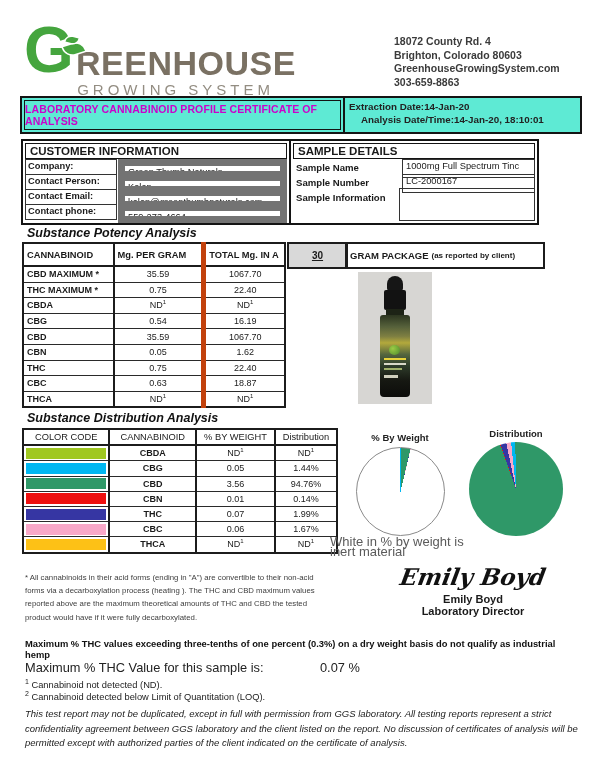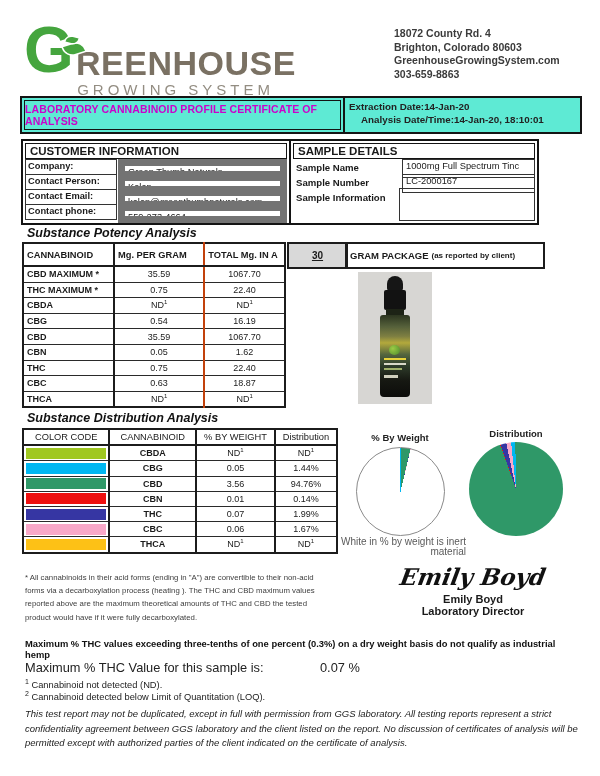--- a/index.html
+++ b/index.html
@@ -13,21 +13,21 @@
   .logo { position:absolute; left:24px; top:24px; width:280px; height:66px; }
   .logo-row { display:flex; align-items:flex-end; }
   .logo-g-wrap { position:relative; width:52px; height:56px; }
   .logo-g { font-size:64px; font-weight:bold; color:#45a53e; line-height:52px; letter-spacing:-2px; }
   .leaf { position:absolute; right:-8px; top:20px; width:20px; height:10px; background:#45a53e;
           border-radius:0 12px 0 12px; transform:rotate(-18deg); box-shadow:0 0 0 1.5px #fff; }
   .leaf2 { position:absolute; right:-2px; top:13px; width:12px; height:6px; background:#45a53e;
            border-radius:12px 0 12px 0; transform:rotate(14deg); box-shadow:0 0 0 1.5px #fff; }
   .logo-rest { font-size:34px; font-weight:bold; color:#7a7163; letter-spacing:0.5px; line-height:30px; padding-bottom:2px; }
   .logo-sub { font-size:15px; color:#938d82; letter-spacing:4px; text-align:right; width:250px; margin-top:1px; }
-  .address { position:absolute; left:394px; top:27px; font-size:10.5px; font-weight:bold; color:#3b3b3b; line-height:13.5px; }
+  .address { position:absolute; left:394px; top:35px; font-size:10.5px; font-weight:bold; color:#3b3b3b; line-height:13.5px; }
 
   
   .banner { position:absolute; left:20px; top:96px; width:558px; height:34px; border:2px solid #141414; display:flex; background:#5eead4; }
   .banner-title-box { flex:0 0 315px; border:1px solid #141414; margin:2px; display:flex; align-items:center; justify-content:center; }
   .banner-title { color:#cc00cc; font-weight:bold; font-size:10.5px; letter-spacing:0.1px; }
   .banner-dates { flex:1; border-left:2px solid #141414; padding:2px 4px 0 4px; font-size:9.8px; font-weight:bold; color:#222; line-height:13px; }
   .banner-dates .line2 { padding-left:12px; }
 
   
   .info { position:absolute; left:21px; top:139px; width:514px; height:82px; border:2px solid #141414; display:flex; background:#fff; }
@@ -44,21 +44,21 @@
   .sample-info-box { position:absolute; right:2px; top:47px; bottom:2px; left:108px; border:1px solid #333; }
 
   
   .section-heading { position:absolute; font-size:12.5px; font-weight:bold; font-style:italic; color:#111; }
 
   
   .potency-table { position:absolute; left:22px; top:242px; width:264px; border:2px solid #1c1c1c; border-collapse:collapse; }
   .potency-table td { border:1px solid #2a2a2a; font-size:9px; padding:0 3px; height:14.6px; }
   .potency-table tr.head td { height:21px; font-weight:bold; font-size:9.3px; border-bottom:2px solid #1c1c1c; }
   .potency-table td.c0 { width:86px; font-weight:bold; border-right:2px solid #1c1c1c; }
-  .potency-table td.c1 { width:92px; text-align:center; border-right:2px solid #c2410c; }
+  .potency-table td.c1 { width:92px; text-align:center; border-right:5px solid #c2410c; }
   .potency-table td.c2 { width:80px; text-align:center; }
   .qty-box { position:absolute; left:287px; top:242px; width:57px; height:23px; background:#d9d9d9;
              border:2px solid #1c1c1c; display:flex; align-items:center; justify-content:center;
              font-weight:bold; font-size:10px; }
   .qty-box span { text-decoration:underline; }
   .pkg-box { position:absolute; left:345px; top:242px; width:190px; height:23px; border:2px solid #1c1c1c;
              display:flex; align-items:center; padding:0 3px; white-space:nowrap; }
   .pkg-main { font-weight:bold; font-size:9.5px; }
   .pkg-note { font-weight:bold; font-size:8px; margin-left:3px; }
 
@@ -84,22 +84,22 @@
   .dist-table td.d1 { width:84px; font-weight:bold; border-right:2px solid #1c1c1c; }
   .dist-table td.d2 { width:80px; border-right:2px solid #1c1c1c; }
   .dist-table td.d3 { width:58px; }
   .swatch { display:block; width:100%; height:11px; }
 
   
   .pie-title { position:absolute; font-size:9.5px; font-weight:bold; color:#222; text-align:center; }
   .pie { position:absolute; border-radius:50%; }
   .pie-weight { left:356px; top:447px; width:87px; height:87px; border:1px solid #8a8a8a; }
   .pie-dist { left:469px; top:442px; width:94px; height:94px; }
-  .pie-note { position:absolute; left:330px; top:537px; width:136px; text-align:right;
-              font-size:10px; color:#5a5a5a; line-height:10px; }
+  .pie-note { position:absolute; left:330px; top:537px; width:136px; text-align:left;
+              font-size:13px; color:#5a5a5a; line-height:10px; }
 
   
   .acid-note { position:absolute; left:25px; top:571px; width:300px; font-size:7.8px; color:#3d3d3d; line-height:13.2px; }
   .signature { position:absolute; left:378px; top:563px; width:190px; text-align:center; }
   .sig-script { font-family:"DejaVu Serif", serif; font-style:italic; font-weight:bold; font-size:23px;
                 transform:skewX(-10deg); color:#111; }
   .sig-name { font-weight:bold; font-size:11px; margin-top:3px; }
   .sig-role { font-weight:bold; font-size:11px; }
   .hemp-statement { position:absolute; left:25px; top:638px; width:556px; font-weight:bold; font-size:9.4px; color:#111; }
   .maxthc { position:absolute; left:25px; top:660px; width:556px; font-size:12.8px; color:#222; }

